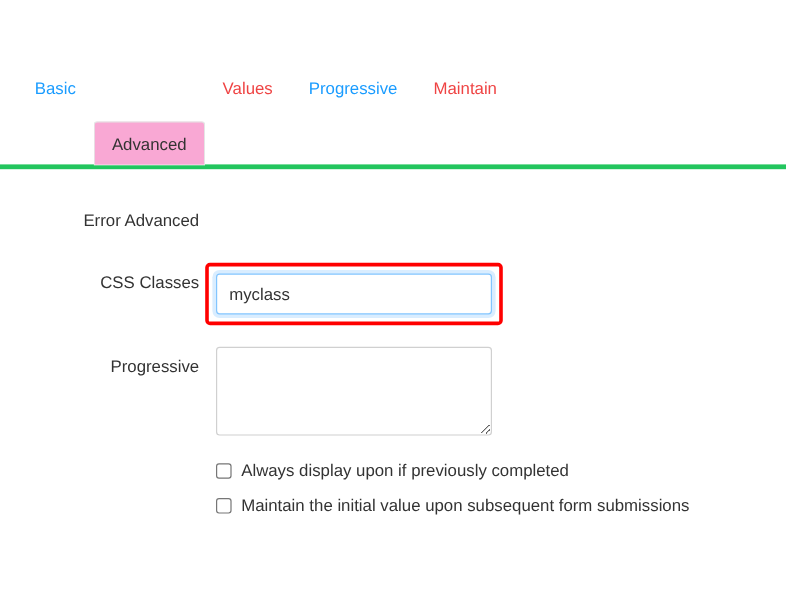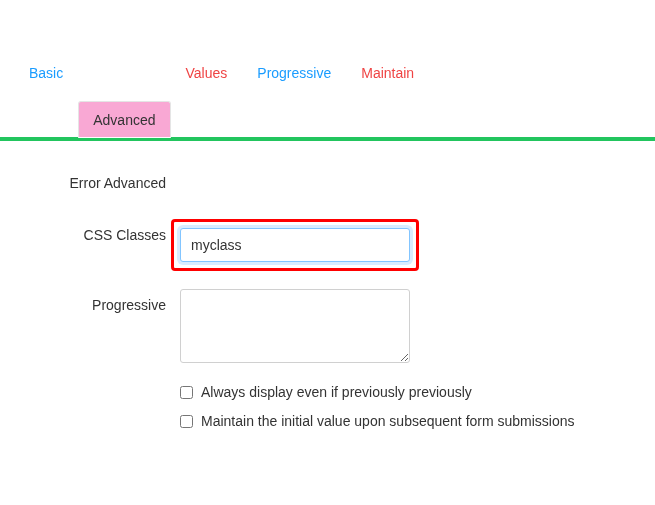--- a/index.html
+++ b/index.html
@@ -127,21 +127,21 @@
   <div class="row">
     <div class="label-col">Progressive</div>
     <div class="field-col">
       <textarea class="text-input" style=""></textarea>
     </div>
   </div>
 
   <div class="checks">
     <label class="checkbox-row">
       <input type="checkbox" style="">
-      <span>Always display even if previously previously</span>
+      <span>Always display upon if previously completed</span>
     </label>
     <label class="checkbox-row">
       <input type="checkbox" style="">
       <span>Maintain the initial value upon subsequent form submissions</span>
     </label>
   </div>
 
 </div>
 
 </body></html>

